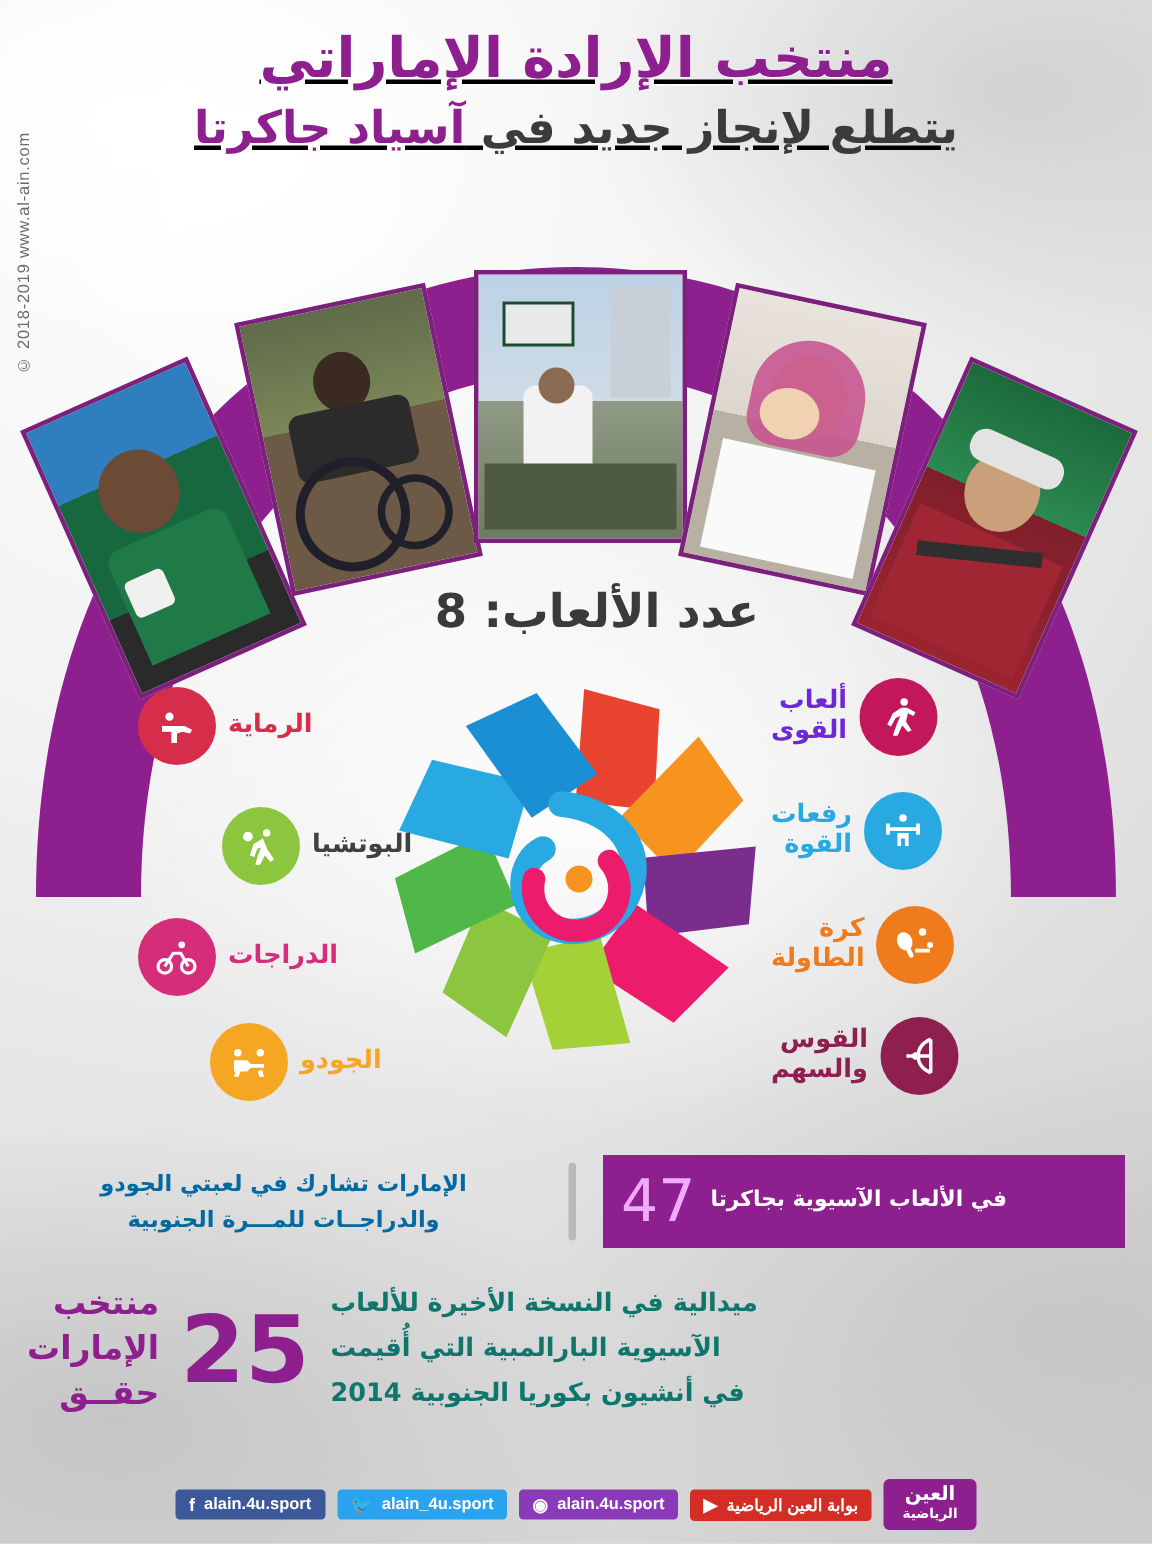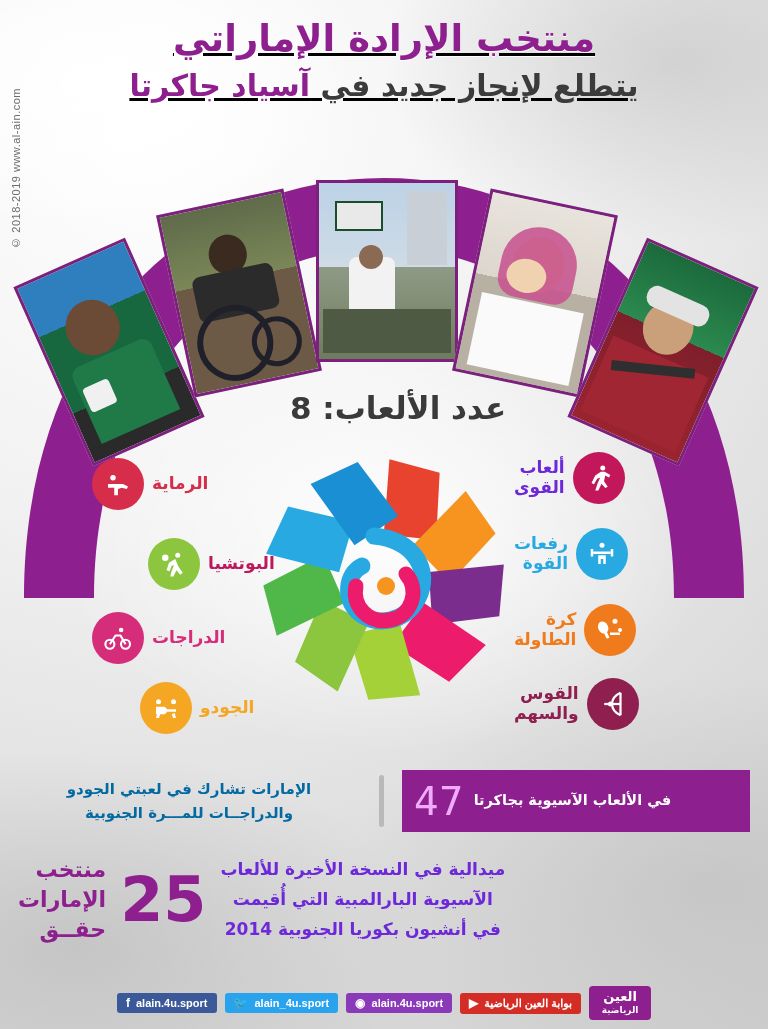--- a/index.html
+++ b/index.html
@@ -95,21 +95,21 @@
     color:#0369a1;font-size:15px;font-weight:bold;line-height:1.6;text-align:center;
   }
 
   .stat2{
     position:absolute;top:852px;left:18px;width:732px;height:96px;
     display:flex;align-items:center;justify-content:flex-end;gap:14px;padding-right:10px;
     box-sizing:border-box;
   }
   .stat2 .w1{font-size:22px;font-weight:bold;color:#8e1f8e;line-height:1.35;text-align:right;}
   .stat2 .num{font-size:62px;font-weight:bold;color:#8e1f8e;line-height:.95;}
-  .stat2 .w2{font-size:17px;font-weight:bold;color:#6d28d9;line-height:1.75;text-align:center;}
+  .stat2 .w2{font-size:17px;font-weight:bold;color:#0f766e;line-height:1.75;text-align:left;}
 
   
   .footer{
     position:absolute;bottom:0;left:0;width:768px;height:52px;
     display:flex;align-items:center;justify-content:center;gap:8px;
   }
   .soc{
     display:flex;align-items:center;gap:6px;border-radius:3px;
     padding:4px 9px;color:#fff;font-size:11px;font-weight:bold;direction:ltr;
     font-family:"Liberation Sans",sans-serif;
@@ -277,21 +277,21 @@
   <div class="lbl" style="color:#d62d4a;">الرماية</div>
   <div class="badge" style="background:#d62d4a;">
     <svg width="30" height="30" viewBox="0 0 24 24" fill="#fff">
         <circle cx="8" cy="7" r="2.2"></circle>
         <path d="M4 12 h12 l4 2 -1 2 -4 -1 -3 1 v5 h-3 v-6 H4 z"></path>
       </svg>
   </div>
 </div>
 
 <div class="sport left" style="left:148px;top:538px;">
-  <div class="lbl" style="color:#be185d;">البوتشيا</div>
+  <div class="lbl" style="color:#404040;">البوتشيا</div>
   <div class="badge" style="background:#8cc63e;">
     <svg width="30" height="30" viewBox="0 0 24 24" fill="#fff">
         <circle cx="15" cy="5" r="2"></circle>
         <path d="M13 8 L8 11 L6 17 L8.5 17.8 L10 13.5 L12 12.8 L10 18 L9 22 L11.5 22 L14 17 L17 20.5 L19 19 L15.5 14 Z"></path>
         <circle cx="5" cy="7" r="2.6"></circle>
       </svg>
   </div>
 </div>
 
 <div class="sport left" style="left:92px;top:612px;">

